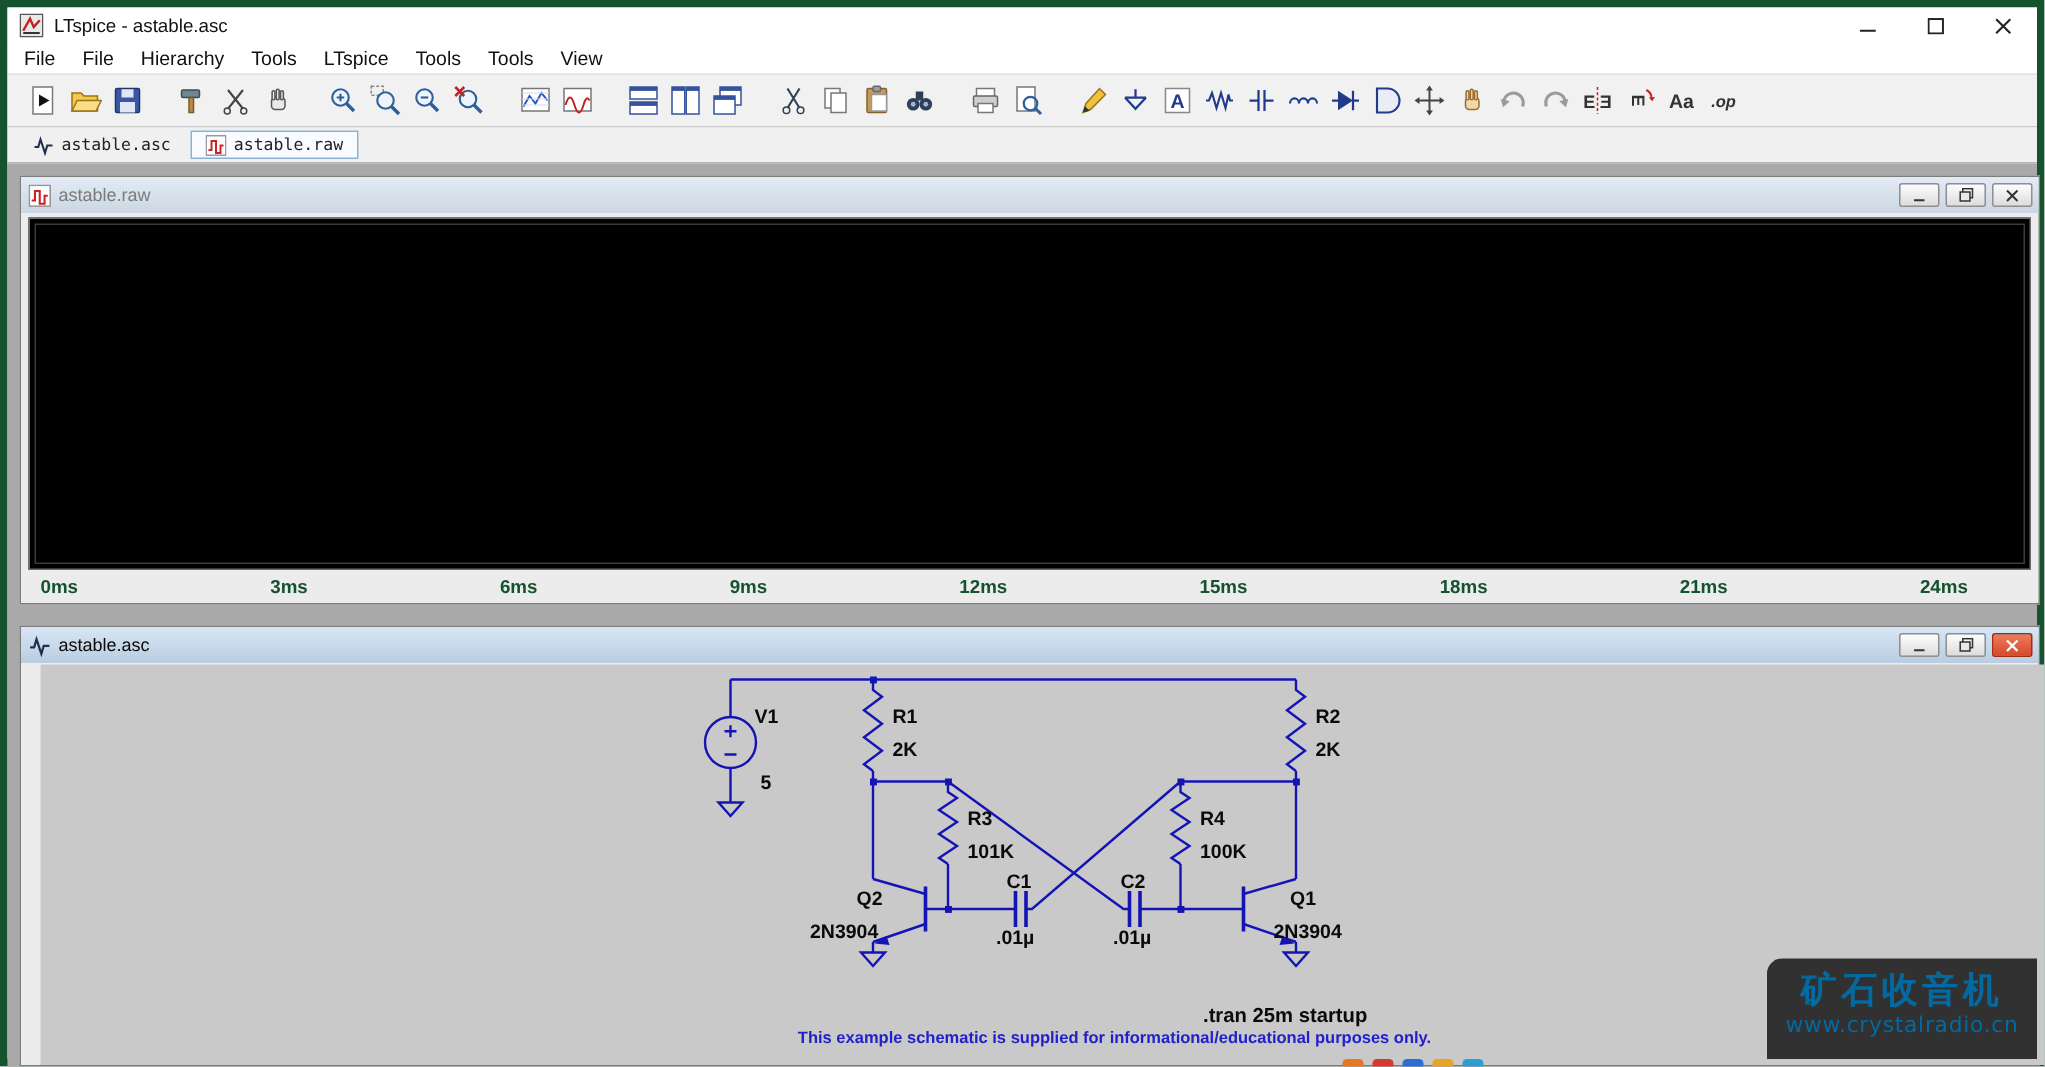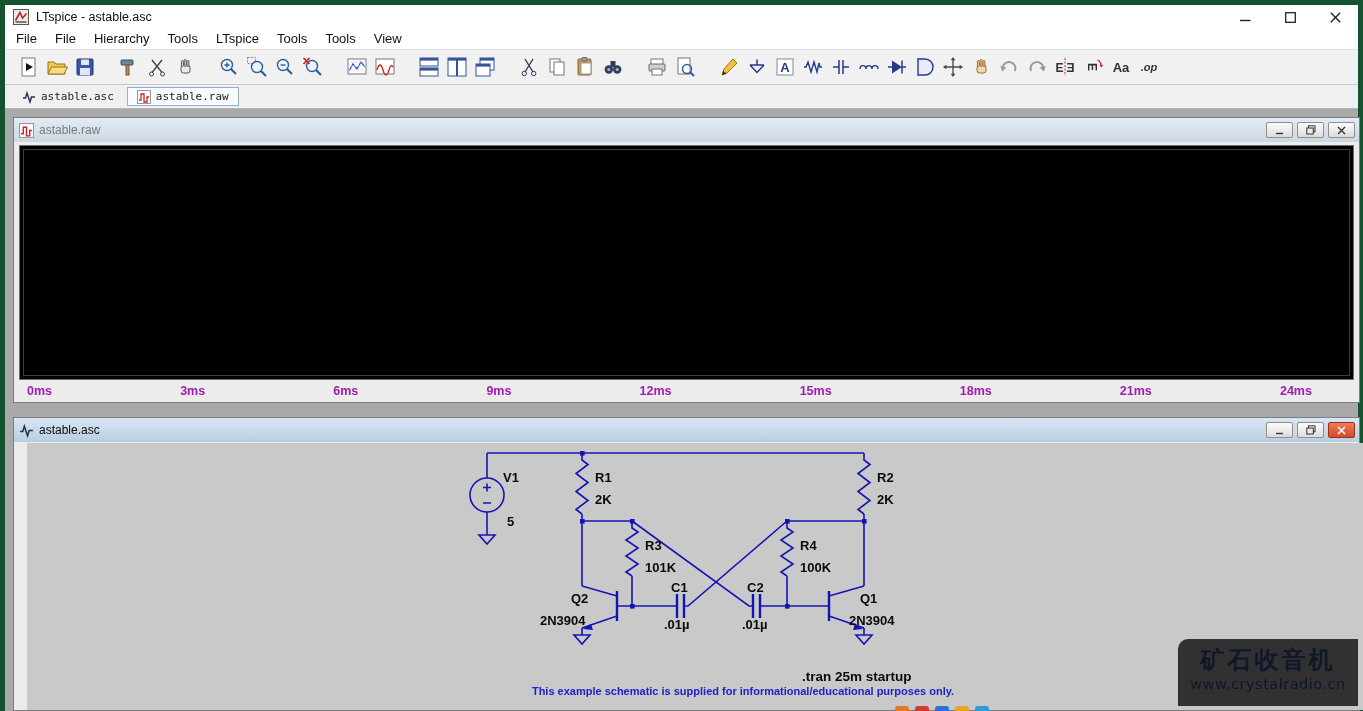--- a/index.html
+++ b/index.html
@@ -43,35 +43,35 @@
   .mdi-btn { width:27px; height:16px; border:1px solid #8f8f8f; border-radius:2px;
     background:linear-gradient(#fdfdfd,#dcdcdc); display:flex; align-items:center; justify-content:center; }
   .mdi-btn.red { background:linear-gradient(#ef7b5a,#d6492c); border-color:#9c2e16; }
   
   #win-raw { left:8px; top:8px; width:1347px; height:286px; }
   #win-raw .win-title { background:linear-gradient(#e3ecf5,#cbd7e2); color:#7b7b7b; }
   #raw-plot { position:absolute; left:5px; top:27px; right:5px; bottom:22px; background:#000; border:1px solid #6e6e6e; }
   #raw-plot .pane-border { position:absolute; left:3px; top:3px; right:3px; bottom:3px; border:1px solid #3c3c3c; }
   #raw-axis { position:absolute; left:5px; right:5px; bottom:1px; height:20px;
     display:flex; justify-content:space-between; align-items:center;
-    padding:0 42px 0 8px; font-weight:bold; font-size:12.5px; color:#a21caf;margin-top:16px; }
+    padding:0 42px 0 8px; font-weight:bold; font-size:12.5px; color:#14532d;margin-top:16px; }
   
   #win-asc { left:8px; top:308px; width:1347px; height:294px; }
   #win-asc .win-title { background:linear-gradient(#d8e6f4,#b9cde1); color:#0a0a0a; }
   #schematic-canvas { position:absolute; left:13px; top:25px; width:1343px; height:267px; background:#c9c9c9; overflow:hidden; }
   #circuit { position:absolute; left:0; top:0; }
   .w { stroke:#1414b4; fill:none; stroke-width:1.6; }
   .wb { stroke:#1414b4; fill:none; stroke-width:2.4; }
   .dot { fill:#1414b4; }
   .lbl { font:600 13px "Liberation Sans", sans-serif; fill:#0a0a0a; }
   .dir { font:700 13.5px "Liberation Sans", sans-serif; fill:#0a0a0a; }
   .note { font:700 11px "Liberation Sans", sans-serif; fill:#2121cc; }
   
   #watermark { position:absolute; right:0; bottom:0; width:180px; height:67px; z-index:60;
-    background:rgba(22,22,22,0.85); border-radius:10px 0 0 0; color:#0f172a; text-align:center;
+    background:rgba(22,22,22,0.85); border-radius:10px 0 0 0; color:#0369a1; text-align:center;
     font-family:"DejaVu Sans", sans-serif; }
   #watermark .wm-name { font-size:24px; font-weight:bold; letter-spacing:3px; margin-top:5px; }
   #watermark .wm-url { font-size:14.5px; font-weight:normal; letter-spacing:0.5px; }
   #partial-logo { position:absolute; left:890px; bottom:-6px; width:160px; height:16px; z-index:55; display:flex; gap:6px; }
   #partial-logo i { display:block; width:14px; height:14px; border-radius:3px; }
 </style>
 </head>
 <body>
 
 <div id="app">

